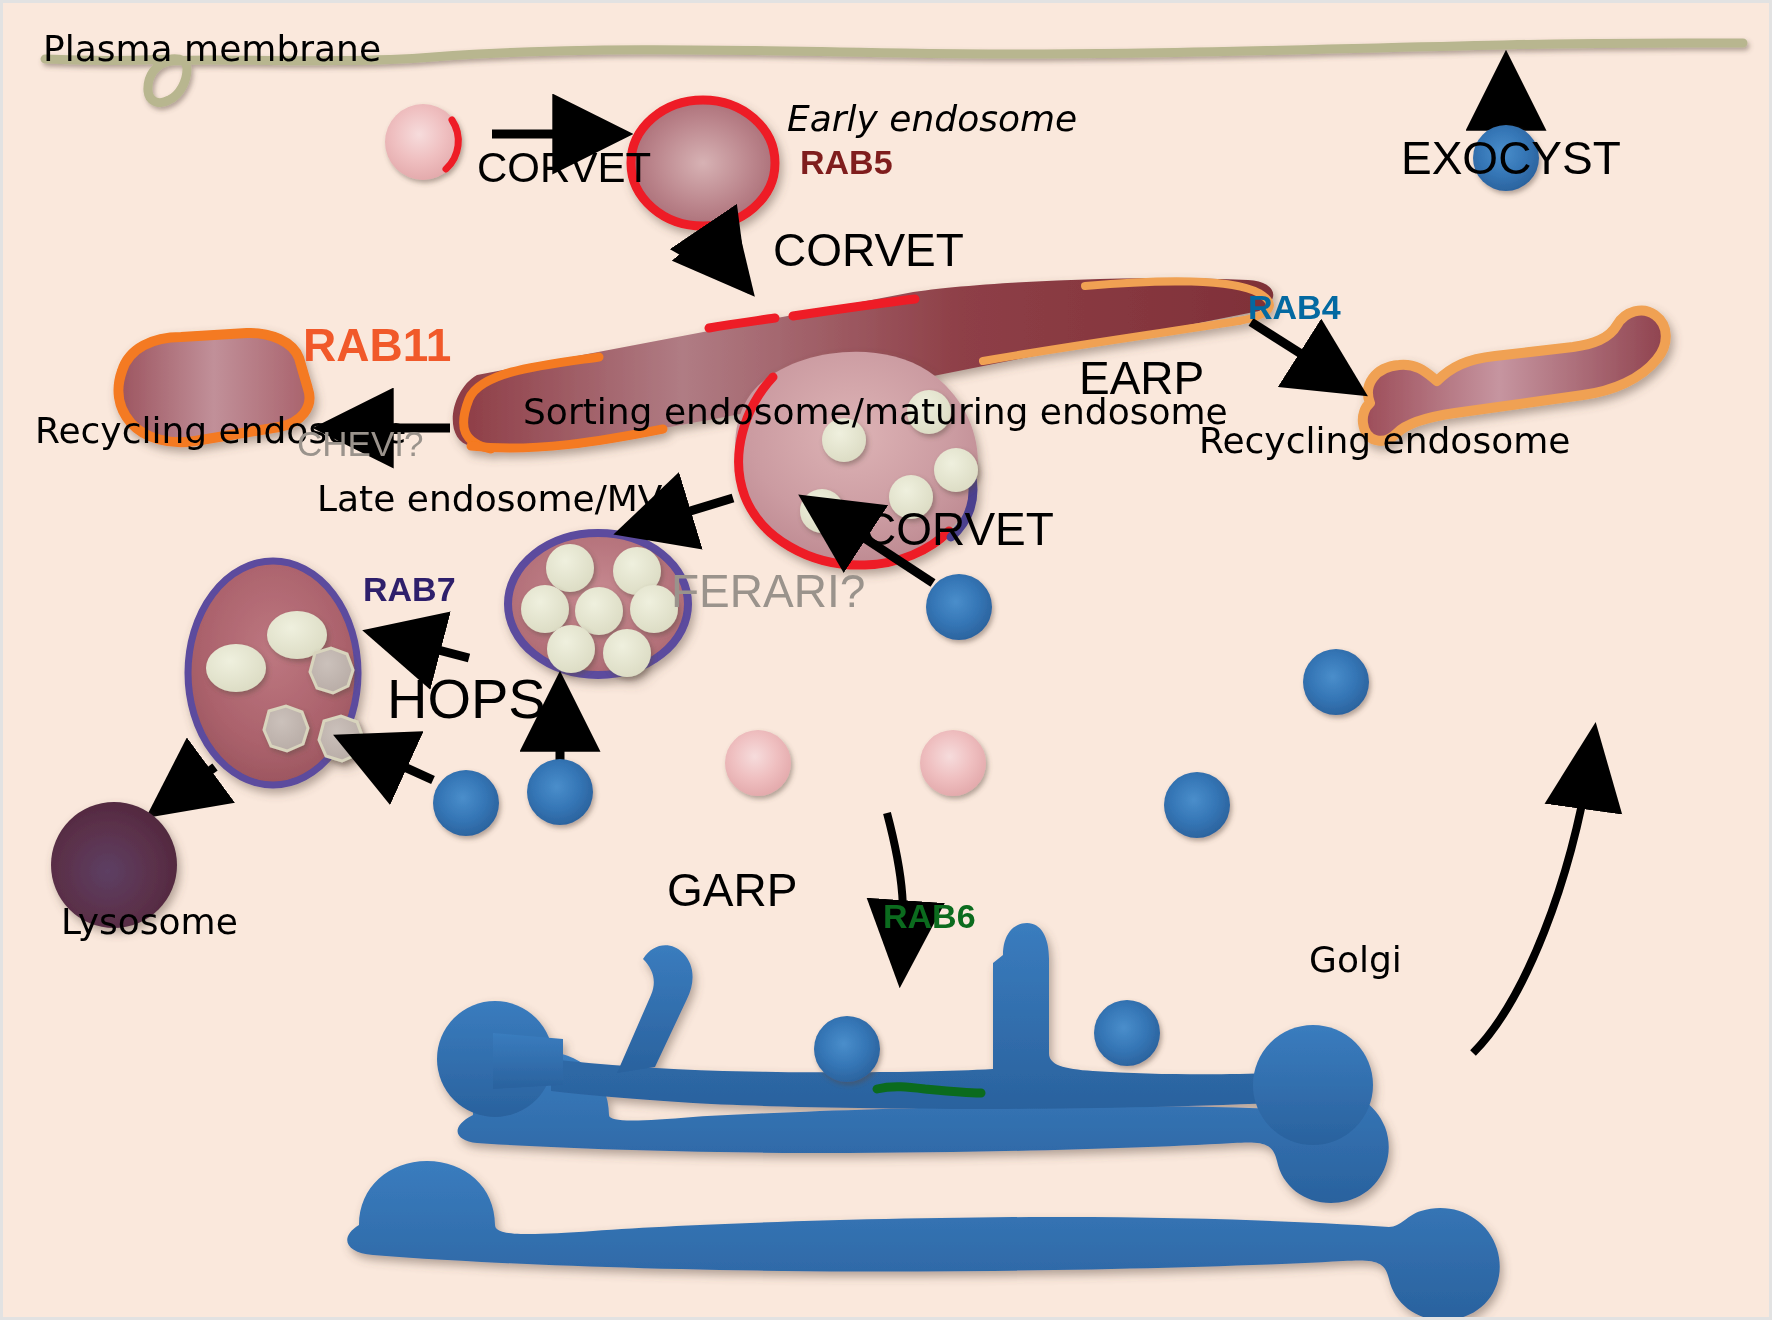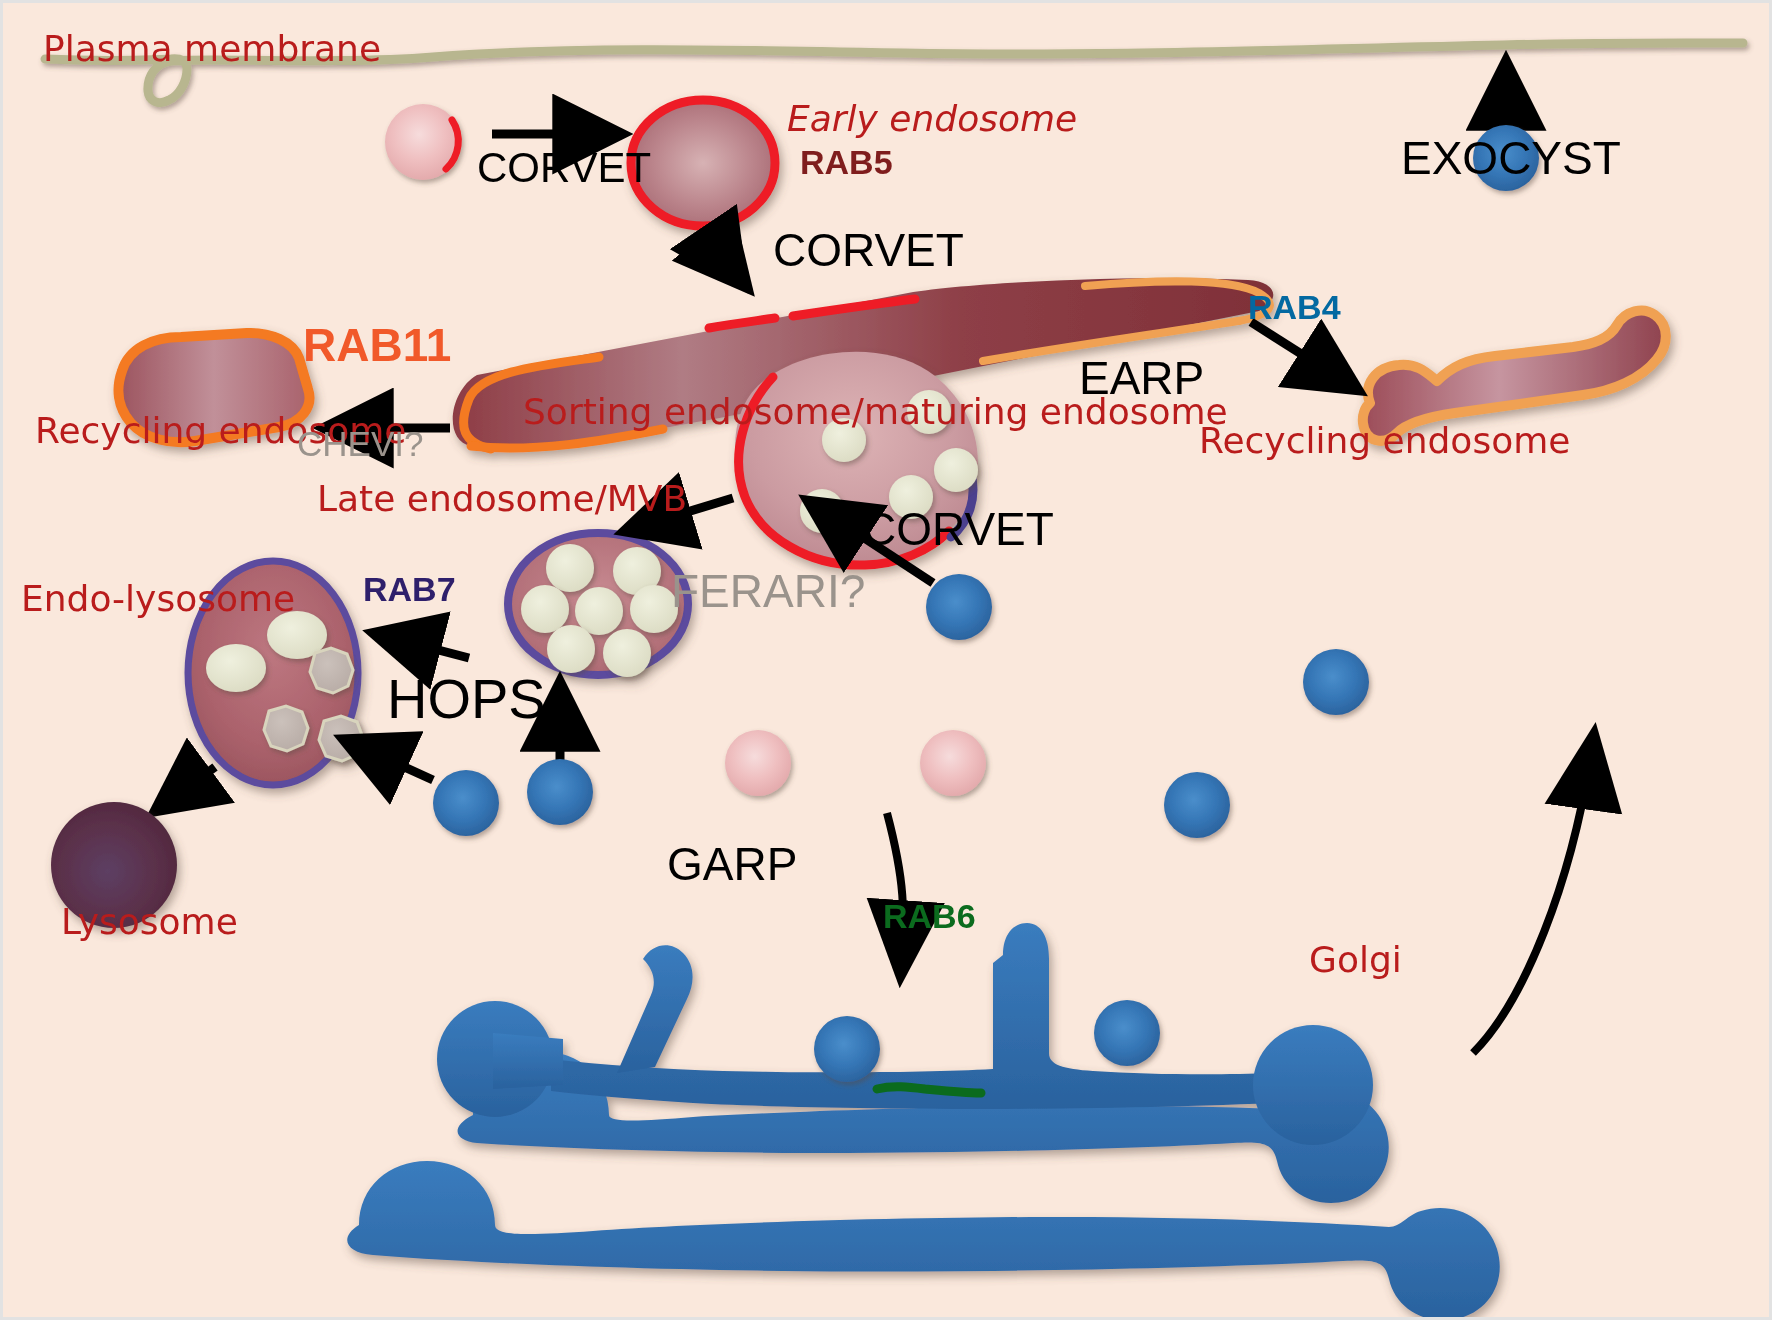--- a/index.html
+++ b/index.html
@@ -23,21 +23,21 @@
     width: 1772px;
     height: 1320px;
   }
   .lbl {
     position: absolute;
     white-space: nowrap;
     line-height: 1;
     user-select: none;
   }
   .lbl-organelle {
-    color: #b91c1c;
+    color: #000000;
     font-size: 36px;
     font-family: "DejaVu Sans", sans-serif;
   }
   .lbl-complex {
     color: #000000;
     font-size: 42px;
     font-family: "Liberation Sans", sans-serif;
   }
   .lbl-complex-q {
     color: #9a938c;
@@ -343,29 +343,28 @@
   <div class="lbl lbl-organelle" style="left:32px; top:410px;">Recycling endosome</div>
 
   <div class="lbl lbl-organelle" style="left:1196px; top:420px;">Recycling endosome</div>
 
   <div class="lbl lbl-complex-q" style="left:294px; top:423px; font-size:35px;">CHEVI?</div>
 
   <div class="lbl lbl-organelle" style="left:314px; top:478px;">Late endosome/MVB</div>
 
   <div class="lbl lbl-complex" style="left:860px; top:503px; font-size:46px;">CORVET</div>
 
-  <div class="lbl lbl-organelle" style="left:18px; top:578px;">Endo-lysosome</div>
 
   <div class="lbl lbl-rab" style="left:360px; top:569px; color:#2e1f6b;">RAB7</div>
 
   <div class="lbl lbl-complex-q" style="left:668px; top:565px; font-size:46px;">FERARI?</div>
 
   <div class="lbl lbl-complex" style="left:384px; top:668px; font-size:56px;">HOPS</div>
 
-  <div class="lbl lbl-complex" style="left:664px; top:838px; font-size:46px;">GARP</div>
+  <div class="lbl lbl-complex" style="left:664px; top:864px; font-size:46px;">GARP</div>
 
   <div class="lbl lbl-organelle" style="left:58px; top:901px;">Lysosome</div>
 
   <div class="lbl lbl-rab" style="left:880px; top:896px; color:#0b6b1e;">RAB6</div>
 
   <div class="lbl lbl-organelle" style="left:1306px; top:939px;">Golgi</div>
 
 </div>
 
 </body></html>

